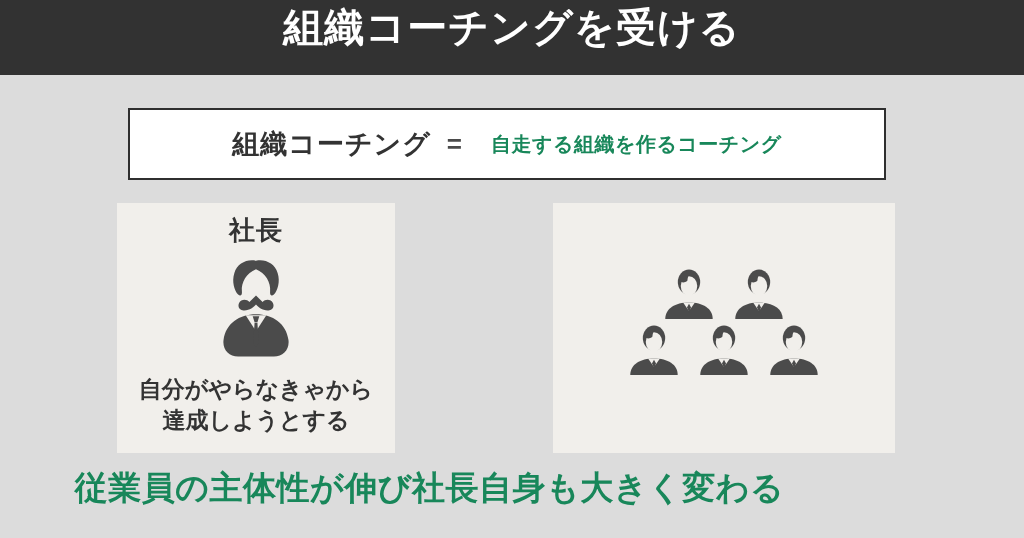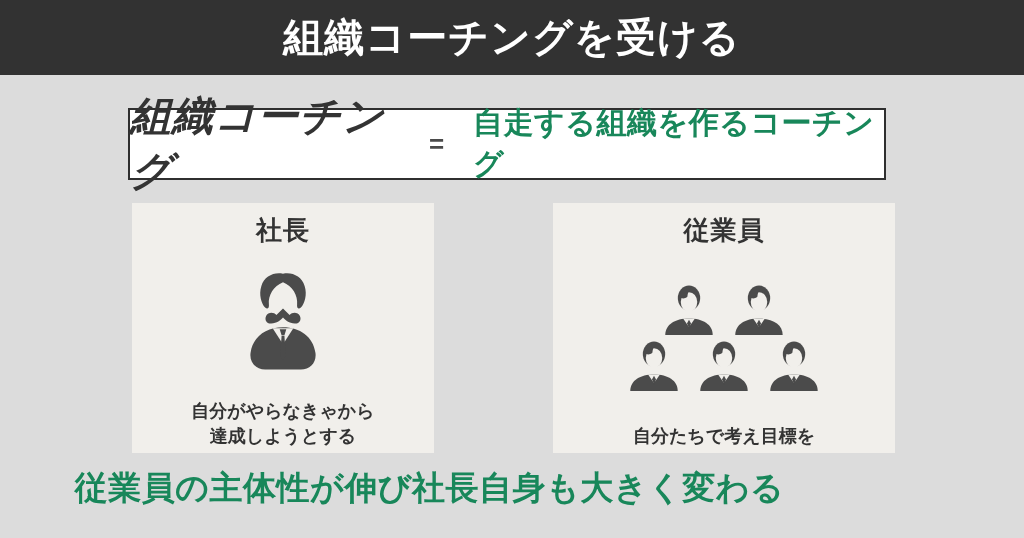--- a/index.html
+++ b/index.html
@@ -5,40 +5,40 @@
   :root{
     --page-bg:#dcdcdc; --bar:#323232; --bar-text:#ffffff; --card-bg:#f1efeb;
     --text-dark:#333333; --icon:#4b4b4b; --green:#18875a; --box-border:#2f2f2f;
   }
   *{margin:0;padding:0;box-sizing:border-box;}
   html,body{width:1024px;height:538px;}
   body{font-family:"Liberation Sans","DejaVu Sans",sans-serif;}
   .canvas{position:relative;width:1024px;height:538px;background:var(--page-bg);overflow:hidden;}
 
   .header{position:absolute;left:0;top:0;width:1024px;height:75px;background:var(--bar);
-          display:flex;align-items:center;justify-content:center;}
+          display:flex;justify-content:center;}
   .header .title{color:var(--bar-text);font-size:40px;font-weight:700;letter-spacing:1px;}
 
   .def-box{position:absolute;left:128px;top:108px;width:758px;height:72px;background:#ffffff;
            border:2px solid var(--box-border);display:flex;align-items:center;justify-content:center;}
-  .def-term{font-size:41px;font-weight:700;color:var(--text-dark);letter-spacing:1px;font-style:italic;}
+  .def-term{font-size:27px;font-weight:700;color:var(--text-dark);letter-spacing:1px;}
   .def-eq{font-size:26px;font-weight:700;color:#4a4a4a;margin:0 16px;}
-  .def-meaning{font-size:30px;font-weight:700;color:var(--green);letter-spacing:0.5px;margin-left:13px;}
+  .def-meaning{font-size:20px;font-weight:700;color:var(--green);letter-spacing:0.5px;margin-left:13px;}
 
   .card{position:absolute;top:203px;height:250px;background:var(--card-bg);
         display:flex;flex-direction:column;align-items:center;}
-  .card.left{left:132px;width:302px;}
+  .card.left{left:117px;width:278px;}
   .card.right{left:553px;width:342px;}
   .card-title{font-size:26px;font-weight:700;color:var(--text-dark);margin-top:10px;letter-spacing:1px;}
   .icon-area{flex:1;display:flex;flex-direction:column;align-items:center;justify-content:center;color:var(--icon);}
   .emp-row{display:flex;justify-content:center;}
   .emp-row + .emp-row{margin-top:2px;}
   .emp-row svg{margin:0 2px;}
-  .caption{font-size:18px;font-weight:700;color:var(--text-dark);line-height:1.38;
-           text-align:center;margin-bottom:4px;}
+  .caption{font-size:23px;font-weight:700;color:var(--text-dark);line-height:1.38;
+           text-align:center;margin-bottom:16px;}
 
   .conclusion{position:absolute;left:0;top:466px;width:820px;text-align:center;
               font-size:33px;font-weight:700;color:var(--green);letter-spacing:0.5px;padding-left:39px;}
 </style>
 </head>
 <body>
 
 <div class="canvas">
 
   <div class="header">
@@ -64,21 +64,20 @@
         <path fill="currentColor" d="M48.5 75 L51.5 75 L53 96 L50 102 L47 96 Z"></path>
       </svg>
     </div>
     <div class="caption">
       <div>自分がやらなきゃから</div>
       <div>達成しようとする</div>
     </div>
   </div>
 
   <div class="card right">
-    <div class="card-title">従業員</div>
     <div class="icon-area">
       <div class="emp-row">
         <svg width="66" height="54" viewBox="0 0 100 82" aria-hidden="true">
           <ellipse fill="currentColor" cx="50" cy="26" rx="17" ry="19"></ellipse>
           <ellipse fill="var(--card-bg)" cx="50" cy="32" rx="12.5" ry="15"></ellipse>
           <path fill="currentColor" d="M36 24 C35 13 44 7 53 9 C50 13 48 18 47.5 24 C43.5 27.5 38 27 36 24 Z"></path>
           <path fill="currentColor" d="M14 82 C14 66 29 57 50 57 C71 57 86 66 86 82 Z"></path>
           <path fill="var(--card-bg)" d="M41 57 L50 70 L59 57 Z"></path>
           <path fill="currentColor" d="M50 59 L53 64 L50.5 73 L47 64 Z"></path>
         </svg>
@@ -112,19 +111,18 @@
           <ellipse fill="currentColor" cx="50" cy="26" rx="17" ry="19"></ellipse>
           <ellipse fill="var(--card-bg)" cx="50" cy="32" rx="12.5" ry="15"></ellipse>
           <path fill="currentColor" d="M36 24 C35 13 44 7 53 9 C50 13 48 18 47.5 24 C43.5 27.5 38 27 36 24 Z"></path>
           <path fill="currentColor" d="M14 82 C14 66 29 57 50 57 C71 57 86 66 86 82 Z"></path>
           <path fill="var(--card-bg)" d="M41 57 L50 70 L59 57 Z"></path>
           <path fill="currentColor" d="M50 59 L53 64 L50.5 73 L47 64 Z"></path>
         </svg>
       </div>
     </div>
     <div class="caption">
-      <div>自分たちで考え目標を</div>
     </div>
   </div>
 
   <div class="conclusion">従業員の主体性が伸び社長自身も大きく変わる</div>
 
 </div>
 
 </body></html>

